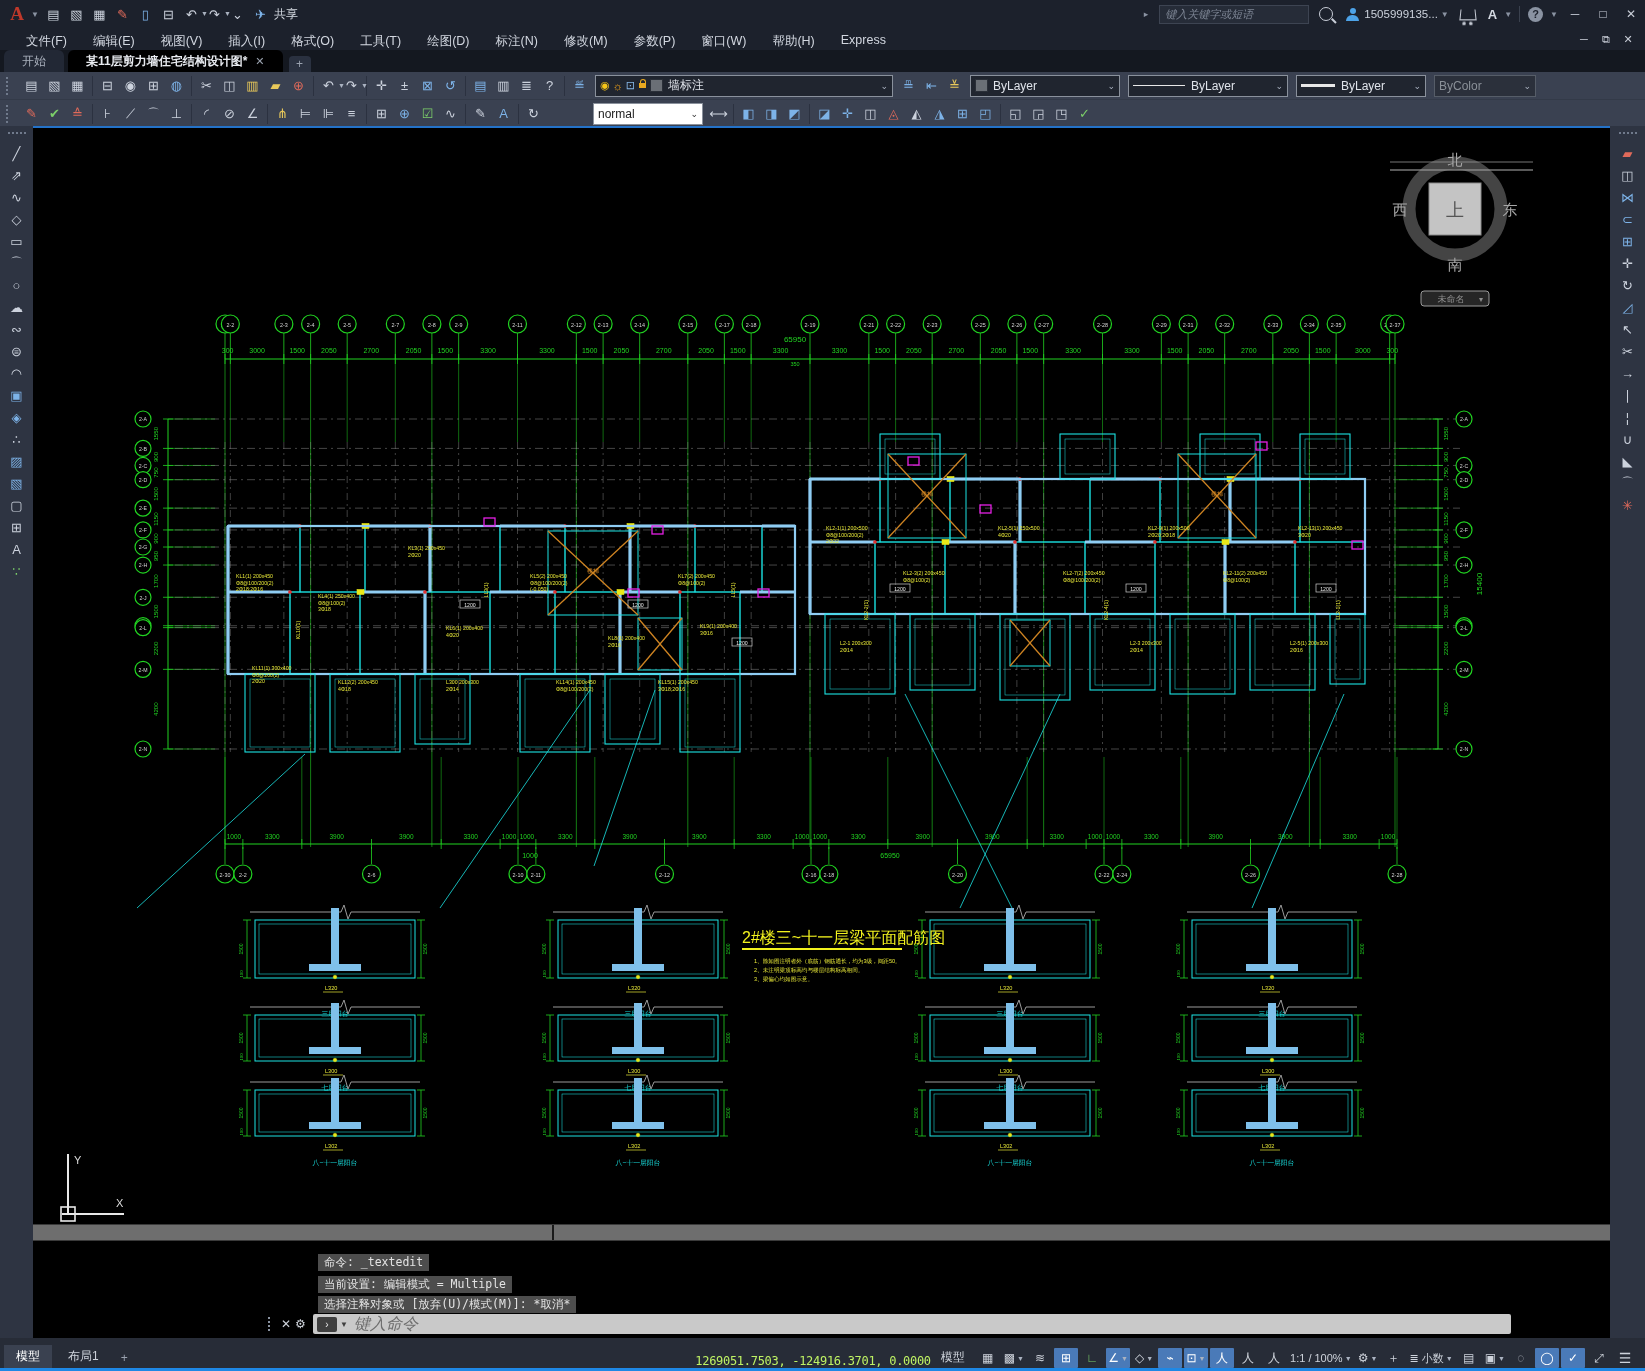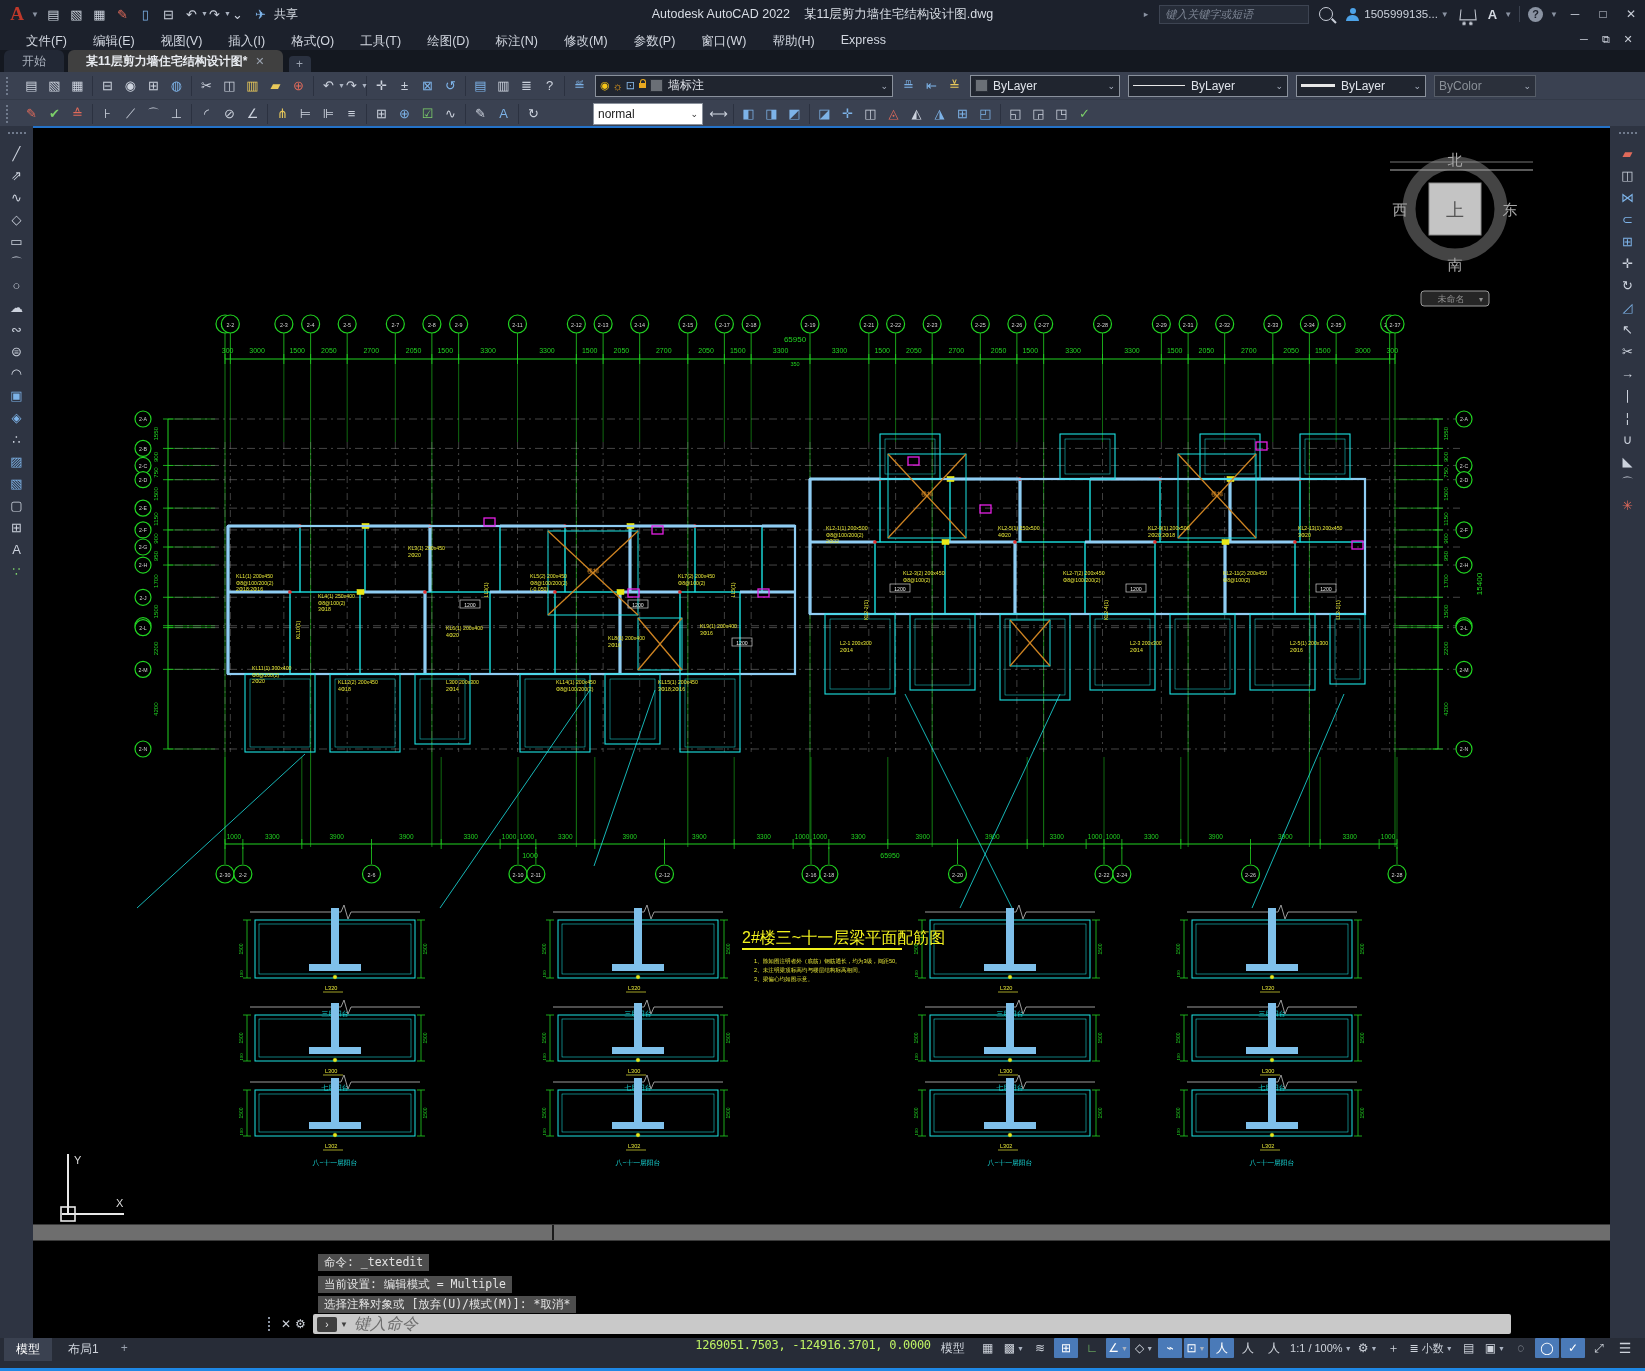--- a/index.html
+++ b/index.html
@@ -35,21 +35,21 @@
   
   .menubar{position:absolute;left:0;top:28px;width:100%;height:22px;background:#1c212c;
     display:flex;align-items:flex-end;color:#d2d7e0;font-size:12.5px;}
   .menu-item{margin-left:26px;cursor:default;}
   .doc-controls{position:absolute;right:6px;top:0;height:22px;display:flex;align-items:center;color:#c9ced8;}
   .doc-controls span{width:22px;text-align:center;font-size:11px;}
   
   .tabbar{position:absolute;left:0;top:50px;width:100%;height:22px;background:#141820;display:flex;align-items:flex-end;}
   .ftab{height:22px;display:flex;align-items:center;padding:0 18px;font-size:12px;color:#aab1bd;
     background:#222835;border-radius:6px 6px 0 0;margin-left:4px;}
-  .ftab.active{background:#404040;color:#e8ebf0;font-weight:bold;}
+  .ftab.active{background:#000000;color:#e8ebf0;font-weight:bold;}
   .ftab .x{margin-left:8px;color:#9aa2af;font-weight:normal;font-size:11px;}
   .newtab{width:22px;height:16px;background:#2a3140;border-radius:4px 4px 0 0;margin-left:6px;
     color:#9aa2af;display:flex;align-items:center;justify-content:center;font-size:12px;}
   
   .trow{position:absolute;left:0;width:100%;height:27px;background:#3a4151;display:flex;align-items:center;}
   #trow1{top:72px;} #trow2{top:99px;border-top:1px solid #333a48;}
   .handle{width:8px;height:18px;border-left:2px dotted #707a8c;margin:0 4px 0 6px;}
   .ic{width:23px;height:22px;display:flex;align-items:center;justify-content:center;
     color:#ccd2dd;font-size:13px;position:relative;cursor:default;}
   .ic .dd{position:absolute;right:-5px;top:7px;font-size:7px;color:#aab2c0;}
@@ -87,21 +87,21 @@
   .cmd-bar{width:1190px;height:20px;background:#c9c9c9;border-radius:2px;display:flex;align-items:center;padding:0 4px;}
   .cmd-prompt{width:20px;height:15px;background:#3f3f3f;color:#e8e8e8;font-size:10px;
     display:flex;align-items:center;justify-content:center;border-radius:2px;}
   .cmd-pdd{color:#3f3f3f;font-size:8px;margin:0 6px 0 3px;}
   .cmd-ph{color:#6e6e6e;font-style:italic;font-size:16px;font-family:Liberation Mono, monospace;}
   
   .hscroll{position:absolute;left:0;top:1096px;width:1577px;height:15px;background:#6e6e6e;border-top:1px solid #3a3a3a;border-bottom:1px solid #3a3a3a;}
   .hscroll .notch{position:absolute;left:519px;top:0;width:2px;height:100%;background:#1a1a1a;}
   
   .statusbar{position:absolute;left:0;top:1338px;width:100%;height:30px;background:#272c37;
-    display:flex;align-items:flex-start;color:#ced3db;font-size:12px;}
+    display:flex;align-items:flex-end;color:#ced3db;font-size:12px;}
   .mtab{padding:3px 12px;margin-left:4px;}
   .mtab.active{background:#3a4150;color:#fff;}
   .mtab.plus{color:#9aa2af;padding:3px 6px;}
   .coords{font-family:"DejaVu Sans Mono",monospace;font-size:12px;color:#bef264;margin-left:auto;letter-spacing:-.3px;}
   .sbtn{padding:2px 8px;margin:0 2px;}
   .sic{min-width:20px;height:20px;display:flex;align-items:center;justify-content:center;
     color:#ced3db;font-size:12px;margin:0 1px;position:relative;padding:0 2px;}
   .sic.active{background:#4a7ab8;color:#fff;border-radius:1px;}
   .sic .dd{font-size:7px;color:#aab2c0;margin-left:2px;}
   .sic.lbl{font-size:11px;}
@@ -121,21 +121,20 @@
         <span class="ic">▦</span>
         <span class="ic red">✎</span>
         <span class="ic blu">▯</span>
         <span class="ic">⊟</span>
         <span class="ic">↶<span class="dd">▼</span></span>
         <span class="ic">↷<span class="dd">▼</span></span>
         <span class="ic">⌄</span>
         <span class="ic blu">✈</span>
       </span>
     <span class="share-lbl">共享</span>
-    <div class="tb-title">Autodesk AutoCAD 2022    某11层剪力墙住宅结构设计图.dwg</div>
     <div class="tb-right">
       <span style="color:#8a93a2;font-size:9px;margin-right:4px;">▸</span>
       <div class="searchbox">键入关键字或短语</div>
       <div class="mag"></div>
       <div class="person"></div>
       <span class="acct">1505999135...</span>
       <span class="ddv">▼</span>
       <div class="cart"></div>
       <span class="tbA">A</span>
       <span class="ddv">▼</span>

